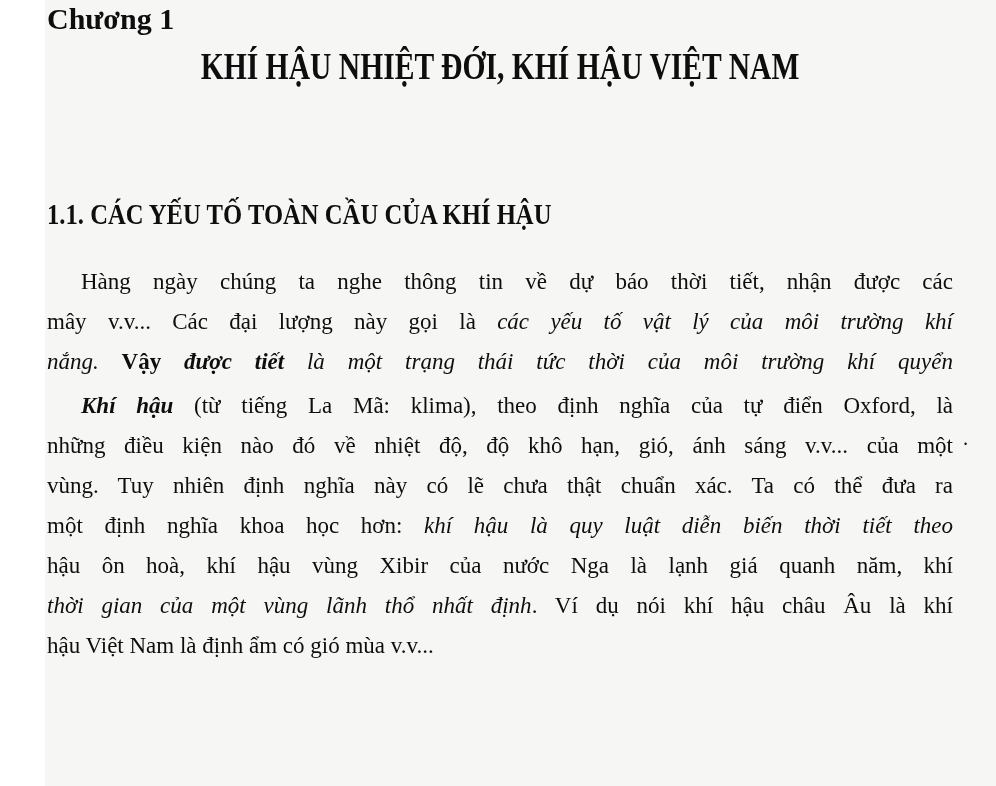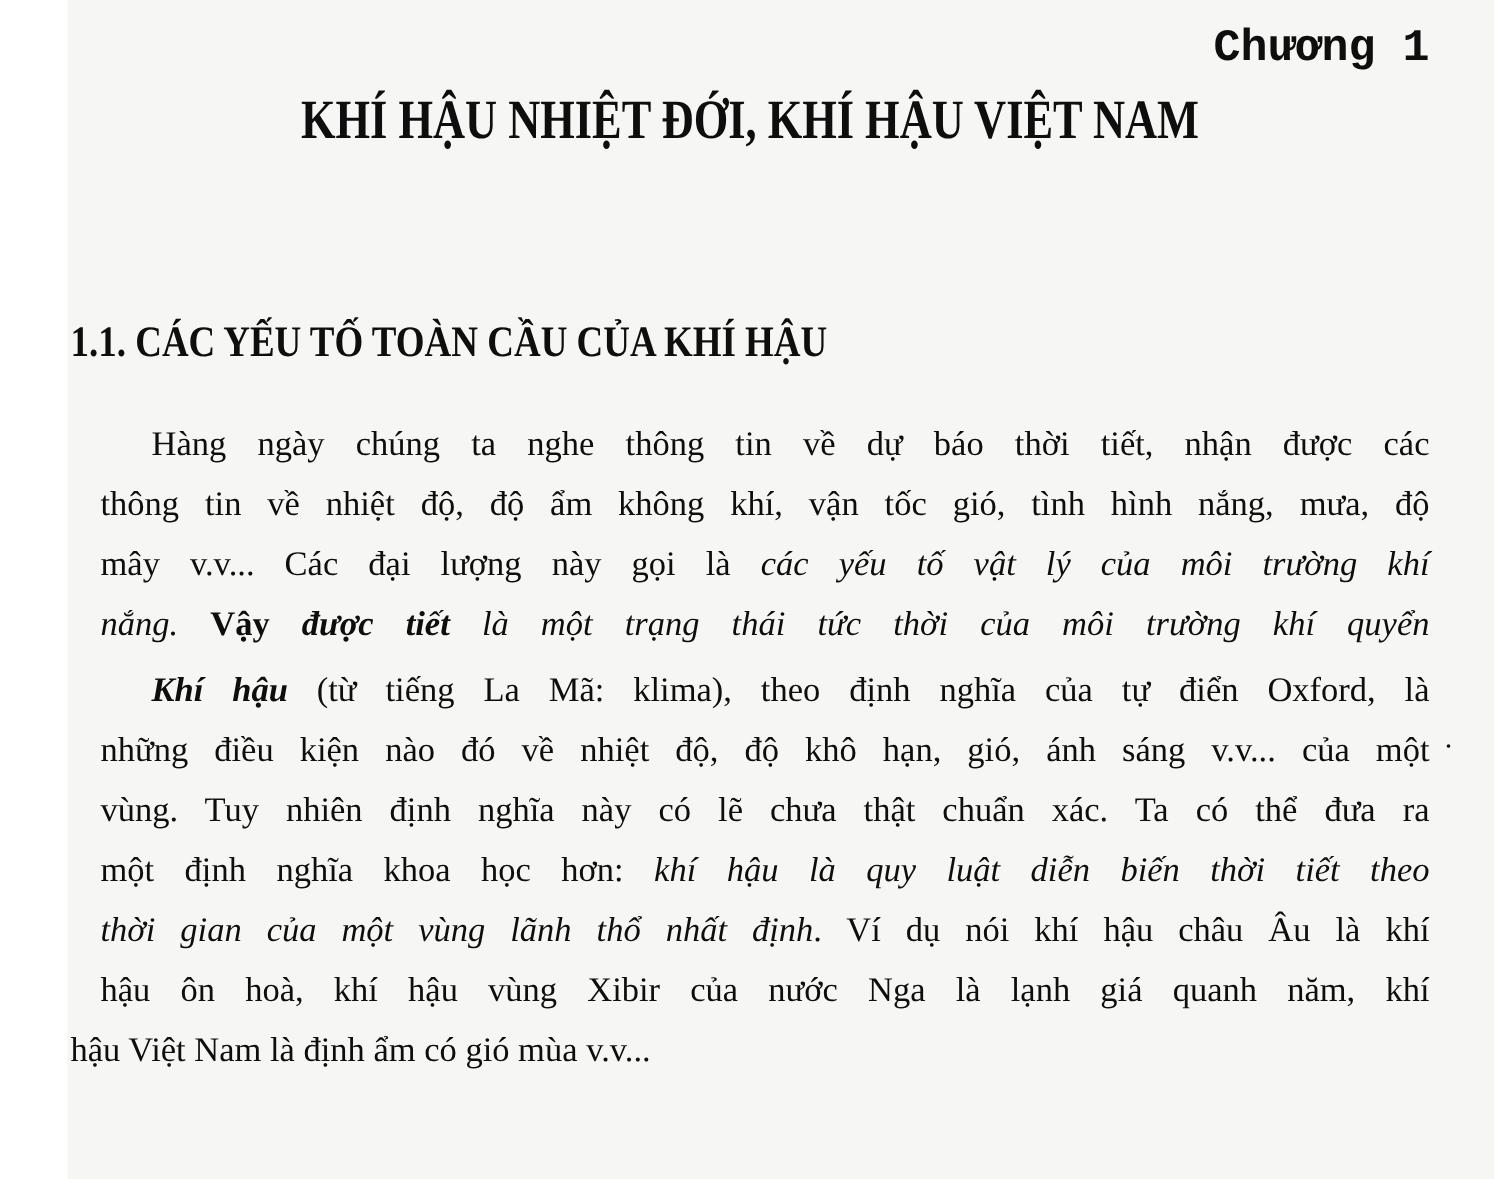--- a/index.html
+++ b/index.html
@@ -28,23 +28,22 @@
   }
   .content {
     position: relative;
     width: 906px;
     padding: 0 0 0 2px;
   }
   .chapter-label {
     font-size: 30px;
     font-weight: 700;
     line-height: 38px;
-    text-align: right;
-    margin: 14px 0 0 0;
-    font-family: Liberation Mono, monospace;
+    text-align: left;
+    margin: 0 0 0 0;
   }
   .chapter-title {
     font-size: 37px;
     font-weight: 700;
     line-height: 46px;
     text-align: center;
     margin: 6px 0 0 0;
     transform: scaleX(0.80);
     transform-origin: 50% 50%;
     white-space: nowrap;
@@ -61,21 +60,21 @@
   .body-text {
     margin-top: 30px;
     font-size: 23px;
     line-height: 40px;
   }
   .para + .para { margin-top: 4px; }
   .line {
     position: relative;
     text-align: justify;
   }
-  .line.just { text-align-last: justify; margin-left: 20px; }
+  .line.just { text-align-last: justify; }
   .line.indent { text-indent: 34px; }
   .seg-r  { font-style: normal; font-weight: 400; }
   .seg-i  { font-style: italic; font-weight: 400; }
   .seg-b  { font-style: normal; font-weight: 700; }
   .seg-bi { font-style: italic; font-weight: 700; }
   .seg-dot {
     position: absolute;
     right: -16px;
     top: -2px;
     font-size: 20px;
@@ -89,28 +88,27 @@
 <div class="margin-strip"></div>
 
 <div class="page">
   <div class="content">
     <h2 class="chapter-label">Chương 1</h2>
     <h1 class="chapter-title">KHÍ HẬU NHIỆT ĐỚI, KHÍ HẬU VIỆT NAM</h1>
     <h3 class="section-heading">1.1. CÁC YẾU TỐ TOÀN CẦU CỦA KHÍ HẬU</h3>
     <div class="body-text" id="body-text">
         <div class="para">
           <div class="line just indent"><span class="seg-r">Hàng ngày chúng ta nghe thông tin về dự báo thời tiết, nhận được các</span></div>
-          <div class="line just"><span class="seg-r">thông tin về nhiệt độ, độ ẩm không khí, vận tốc gió, tình hình nắng, mưa, độ</span></div>
           <div class="line just"><span class="seg-r">mây v.v... Các đại lượng này gọi là </span><span class="seg-i">các yếu tố vật lý của môi trường khí</span></div>
           <div class="line just"><span class="seg-i">nắng. </span><span class="seg-b">Vậy </span><span class="seg-bi">được tiết </span><span class="seg-i">là một trạng thái tức thời của môi trường khí quyển</span></div>
         </div>
         <div class="para">
           <div class="line just indent"><span class="seg-bi">Khí hậu </span><span class="seg-r">(từ tiếng La Mã: klima), theo định nghĩa của tự điển Oxford, là</span></div>
           <div class="line just"><span class="seg-r">những điều kiện nào đó về nhiệt độ, độ khô hạn, gió, ánh sáng v.v... của một</span><span class="seg-dot">·</span></div>
           <div class="line just"><span class="seg-r">vùng. Tuy nhiên định nghĩa này có lẽ chưa thật chuẩn xác. Ta có thể đưa ra</span></div>
           <div class="line just"><span class="seg-r">một định nghĩa khoa học hơn: </span><span class="seg-i">khí hậu là quy luật diễn biến thời tiết theo</span></div>
+          <div class="line just"><span class="seg-r">hậu ôn hoà, khí hậu vùng Xibir của nước Nga là lạnh giá quanh năm, khí</span></div>
           <div class="line just"><span class="seg-i">thời gian của một vùng lãnh thổ nhất định</span><span class="seg-r">. Ví dụ nói khí hậu châu Âu là khí</span></div>
-          <div class="line just"><span class="seg-r">hậu ôn hoà, khí hậu vùng Xibir của nước Nga là lạnh giá quanh năm, khí</span></div>
           <div class="line"><span class="seg-r">hậu Việt Nam là định ẩm có gió mùa v.v...</span></div>
         </div>
       </div>
   </div>
 </div>
 
 </body></html>

